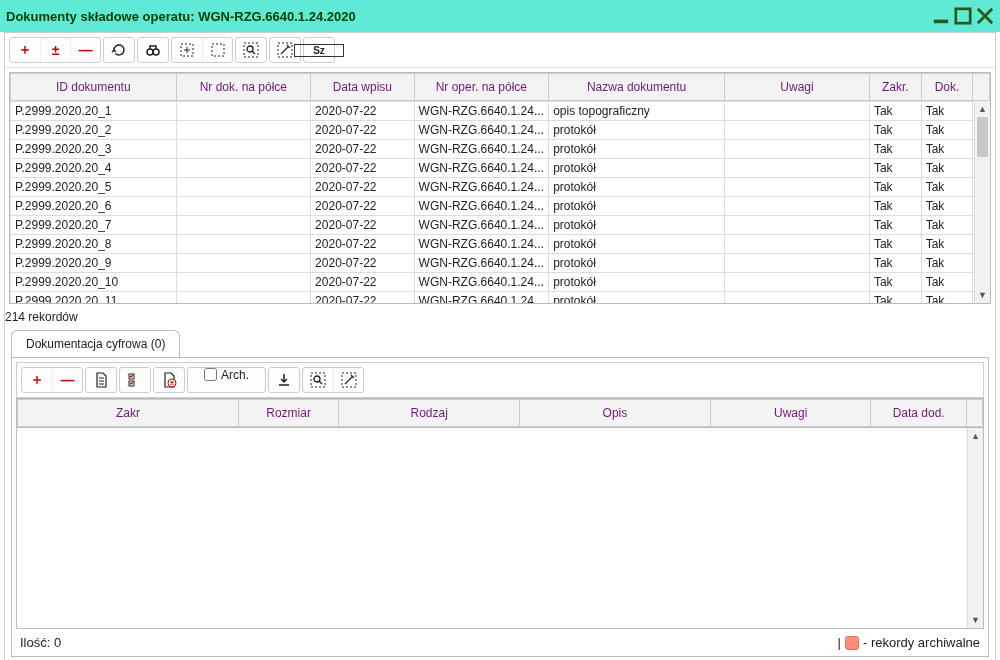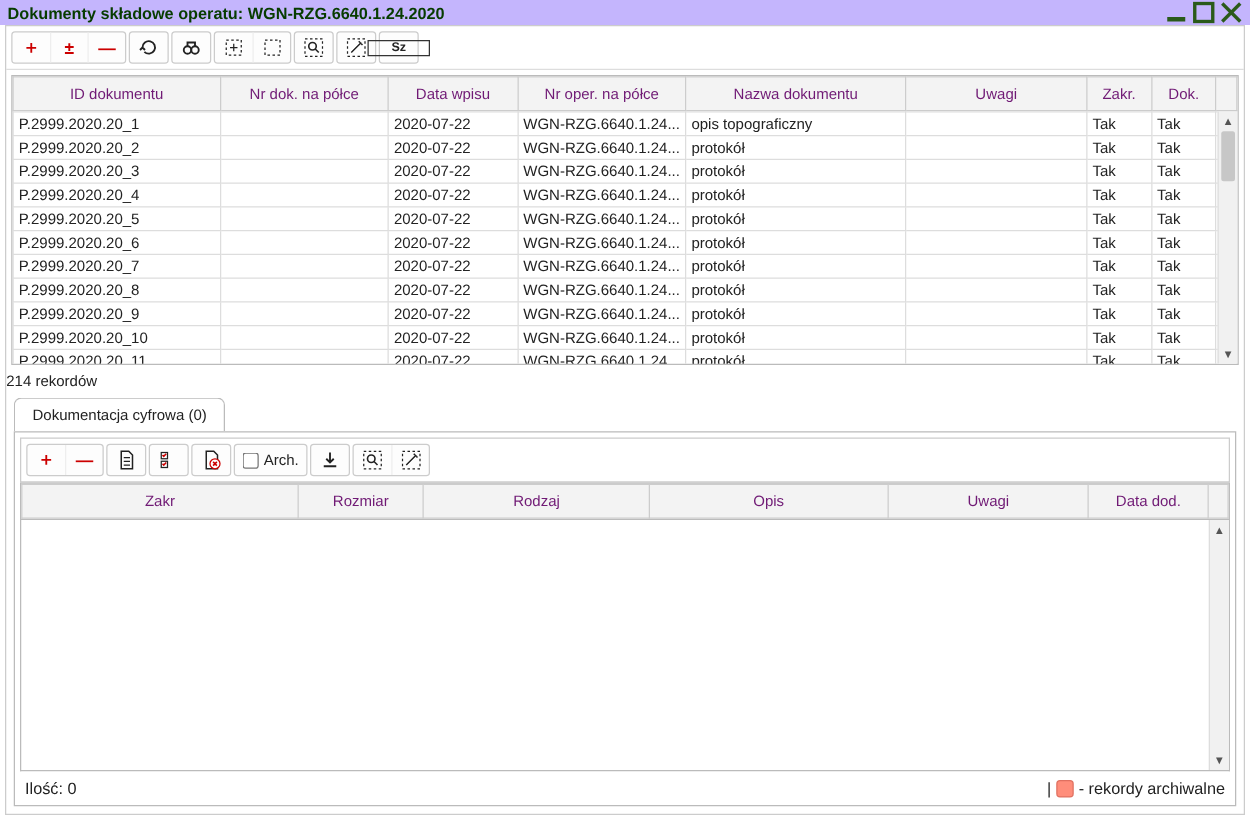--- a/index.html
+++ b/index.html
@@ -1,17 +1,17 @@
 <!DOCTYPE html>
 <html><head>
 <meta charset="utf-8">
 <style>
   * { box-sizing: border-box; margin: 0; padding: 0; }
   body { font-family: "Segoe UI", Tahoma, sans-serif; font-size: 12px; color: #222; background: #fff; width: 1000px; height: 660px; overflow: hidden; position: relative; }
-  .titlebar { background: #c4b5fd; height: 20px; display: flex; align-items: center; padding: 0 6px; color: #073c00; font-weight: bold; font-size: 13px; }
+  .titlebar { background: #5eead4; height: 32px; display: flex; align-items: center; padding: 0 6px; color: #073c00; font-weight: bold; font-size: 13px; }
   .titlebar .spacer { flex: 1; }
   .titlebar .winbtn { width: 18px; height: 18px; margin-left: 4px; display: flex; align-items: center; justify-content: center; color: #2a5a1a; font-weight: bold; cursor: pointer; }
   .client { border: 1px solid #ccc; margin: 0 4px 4px 4px; background: #fff; height: 632px; display: flex; flex-direction: column; }
   .toolbar { border-bottom: 1px solid #ddd; padding: 4px 4px; display: flex; gap: 2px; }
   .tbgroup { display: flex; border: 1px solid #ccc; border-radius: 3px; background: #fdfdfd; }
   .tbbtn { width: 30px; height: 24px; display: flex; align-items: center; justify-content: center; cursor: pointer; font-size: 14px; position: relative; }
   .tbbtn + .tbbtn { border-left: 1px solid #eee; }
   .tbbtn svg { width: 16px; height: 16px; }
   .red { color: #c00; font-weight: bold; }
   .grid-wrap { flex: 0 0 auto; border: 1px solid #bbb; margin: 4px; position: relative; }
@@ -25,21 +25,21 @@
   .vscroll .thumb { position: absolute; left: 2px; right: 2px; top: 0; height: 40px; background: #c7c7c7; border-radius: 2px; }
   .status-right { padding: 2px 8px 6px 0; font-size: 12px; }
   .tab-header { display: flex; padding: 0 6px; }
   .tab { border: 1px solid #bbb; border-bottom: none; border-top-left-radius: 6px; border-top-right-radius: 6px; padding: 6px 14px; background: #fff; font-size: 12px; cursor: pointer; }
   .tabpanel { border: 1px solid #bbb; margin: 0 6px 6px 6px; padding: 4px; flex: 1; display: flex; flex-direction: column; }
   .grid2-body { flex: 1; position: relative; border: 1px solid #bbb; border-top: none; }
   .grid2-header { border: 1px solid #bbb; }
   .footer-row { display: flex; align-items: flex-end; padding: 6px 4px 2px 4px; font-size: 13px; }
   .footer-row .spacer { flex: 1; }
   .legend-box { width: 14px; height: 14px; background: #ff8d7a; border: 1px solid #e07060; border-radius: 3px; display: inline-block; vertical-align: middle; margin: 0 4px; }
-  .arch-chk { display: flex; align-items: center; gap: 4px; padding: 0 6px; }
+  .arch-chk { display: flex; align-items: flex-start; gap: 4px; padding: 0 16px; }
   .arch-chk input { width: 13px; height: 13px; }
   .col-id { width: 160px; }
   .col-nr { width: 130px; }
   .col-date { width: 100px; }
   .col-oper { width: 130px; }
   .col-name { width: 170px; }
   .col-uwagi { width: 140px; }
   .col-zakr { width: 50px; }
   .col-dok { width: 50px; }
   .col-sc { width: 16px; }

